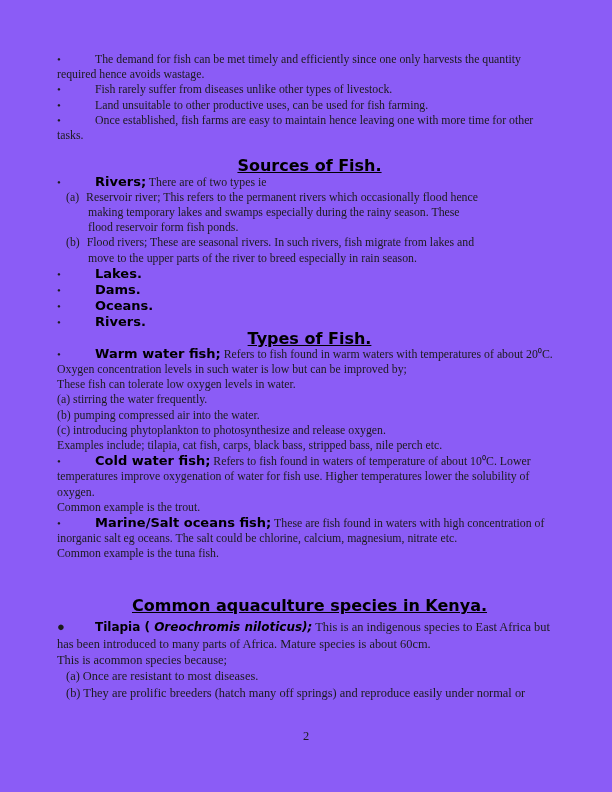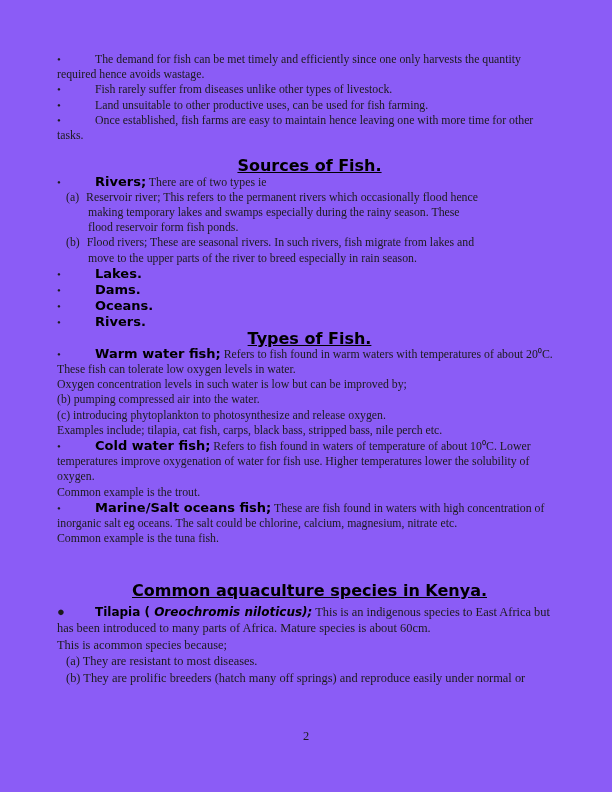--- a/index.html
+++ b/index.html
@@ -77,31 +77,32 @@
 making temporary lakes and swamps especially during the rainy season. These
 flood reservoir form fish ponds.</span></div>
       <div class="blk hang"><span class="hmarker">(b)</span><span class="seg-r">Flood rivers; These are seasonal rivers. In such rivers, fish migrate from lakes and
 move to the upper parts of the river to breed especially in rain season.</span></div>
       <div class="blk bullet"><span class="marker">•</span><span class="seg-b">Lakes.</span></div>
       <div class="blk bullet"><span class="marker">•</span><span class="seg-b">Dams.</span></div>
       <div class="blk bullet"><span class="marker">•</span><span class="seg-b">Oceans.</span></div>
       <div class="blk bullet"><span class="marker">•</span><span class="seg-b">Rivers.</span></div>
       <div class="blk heading"><span class="seg-r">Types of Fish.</span></div>
       <div class="blk bullet"><span class="marker">•</span><span class="seg-b">Warm water fish;</span><span class="seg-r"> Refers to fish found in warm waters with temperatures of about 20⁰C.</span></div>
+      <div class="blk para"><span class="seg-r">Oxygen concentration levels in such water is low but can be improved by;</span></div>
       <div class="blk para"><span class="seg-r">These fish can tolerate low oxygen levels in water.</span></div>
-      <div class="blk para"><span class="seg-r">Oxygen concentration levels in such water is low but can be improved by;</span></div>
+      <div class="blk para"><span class="seg-r">(a) stirring the water frequently.</span></div>
       <div class="blk para"><span class="seg-r">(b) pumping compressed air into the water.</span></div>
       <div class="blk para"><span class="seg-r">(c) introducing phytoplankton to photosynthesize and release oxygen.</span></div>
       <div class="blk para"><span class="seg-r">Examples include; tilapia, cat fish, carps, black bass, stripped bass, nile perch etc.</span></div>
       <div class="blk bullet"><span class="marker">•</span><span class="seg-b">Cold water fish;</span><span class="seg-r"> Refers to fish found in waters of temperature of about 10⁰C. Lower temperatures improve oxygenation of water for fish use. Higher temperatures lower the solubility of oxygen.</span></div>
       <div class="blk para"><span class="seg-r">Common example is the trout.</span></div>
       <div class="blk bullet"><span class="marker">•</span><span class="seg-b">Marine/Salt oceans fish;</span><span class="seg-r"> These are fish found in waters with high concentration of inorganic salt eg oceans. The salt could be chlorine, calcium, magnesium, nitrate etc.</span></div>
       <div class="blk para"><span class="seg-r">Common example is the tuna fish.</span></div>
       <div class="blk spacer"></div>
       <div class="blk spacer"></div>
       <div class="blk heading mt6 mb6"><span class="seg-r">Common aquaculture species in Kenya.</span></div>
       <div class="blk bullet lg"><span class="marker big">●</span><span class="seg-b">Tilapia ( </span><span class="seg-bi">Oreochromis niloticus);</span><span class="seg-r"> This is an indigenous species to East Africa but has been introduced to many parts of Africa. Mature species is about 60cm.</span></div>
       <div class="blk para lg"><span class="seg-r">This is acommon species because;</span></div>
-      <div class="blk para lg ind"><span class="seg-r">(a) They are resistant to most diseases.</span></div>
+      <div class="blk para lg ind"><span class="seg-r">(a) Once are resistant to most diseases.</span></div>
       <div class="blk para lg ind"><span class="seg-r">(b) They are prolific breeders (hatch many off springs) and reproduce easily under normal or</span></div>
     </div>
   <div class="footer">2</div>
 </div>
 
 </body></html>

